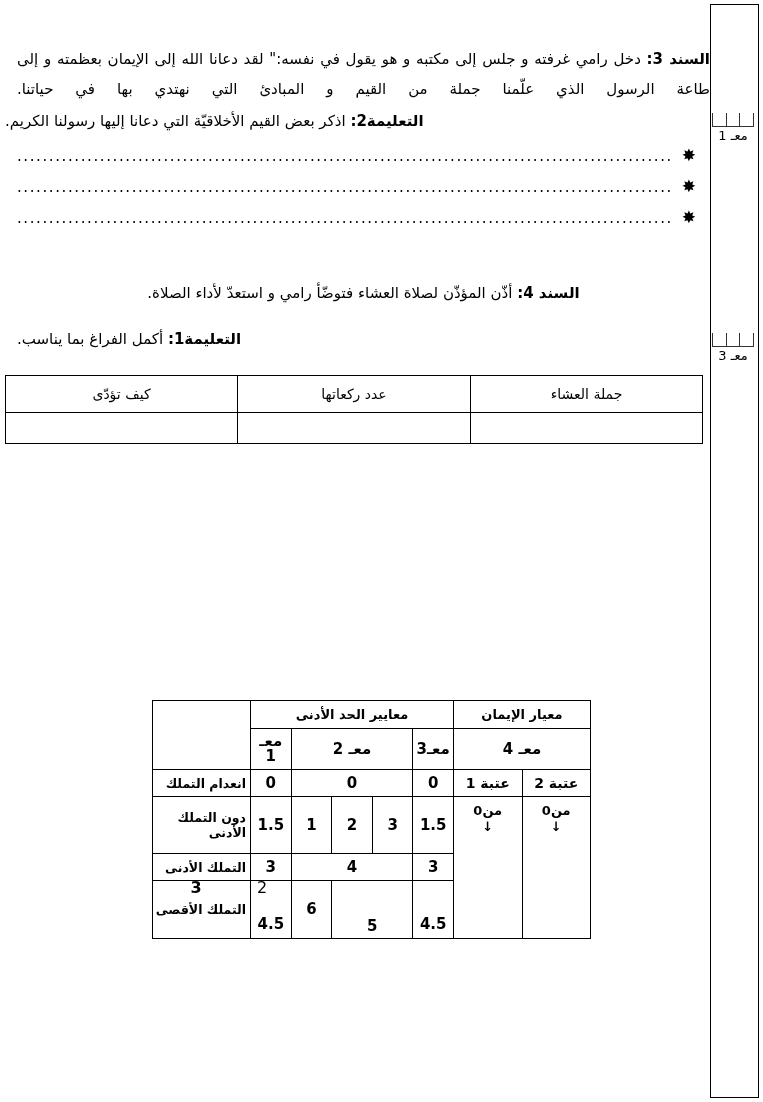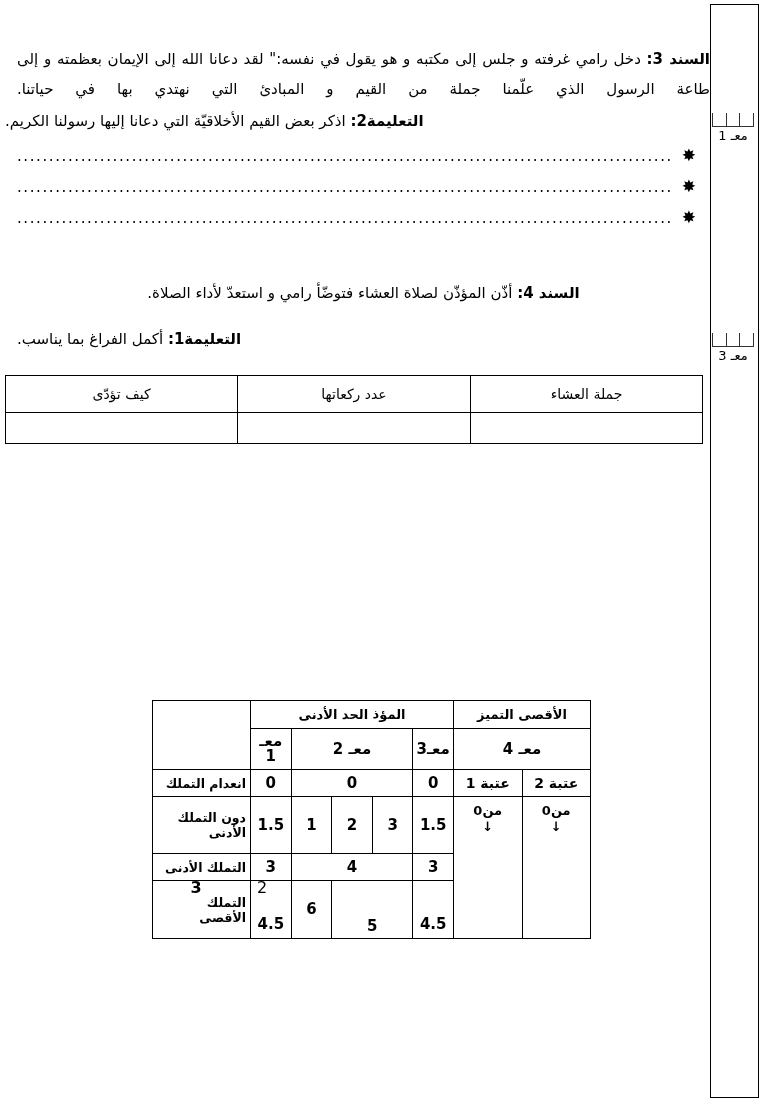--- a/index.html
+++ b/index.html
@@ -164,21 +164,20 @@
     vertical-align: middle;
     padding: 1px 2px;
     line-height: 15px;
   }
   table.grid td.blank-corner { border: 1px solid #000; }
   table.grid td.nob { border: none; }
   table.grid td.rowlabel {
     text-align: right;
     padding-right: 4px;
     font-size: 12.5px;
-    padding-left: 8px;
   }
   .fromzero {
     display: block;
     text-align: center;
     line-height: 16px;
   }
 </style>
 </head>
 <body>
 
@@ -242,22 +241,22 @@
       <td></td>
       <td></td>
     </tr>
   </tbody>
     </table>
 
   <table class="grid" style="position:absolute; top:700px; left:152px; width:439px;">
 
     <tbody>
         <tr>
-      <td colspan="2" style="width:132px; height:25px;">الأقصى التميز</td>
-      <td colspan="5" style="height:25px;">المؤذ الحد الأدنى</td>
+      <td colspan="2" style="width:132px; height:25px;">معيار الإيمان</td>
+      <td colspan="5" style="height:25px;">معايير الحد الأدنى</td>
       <td rowspan="2" style="width:93px;" class="blank-corner"></td>
     </tr>
 
     <tr>
       <td colspan="2" style="height:38px; font-size:15px;">معـ 4</td>
       <td style="width:54px; font-size:15px;">معـ3</td>
       <td colspan="3" style="font-size:15px;">معـ 2</td>
       <td style="width:50px; font-size:15px;">معـ 1</td>
     </tr>
 

